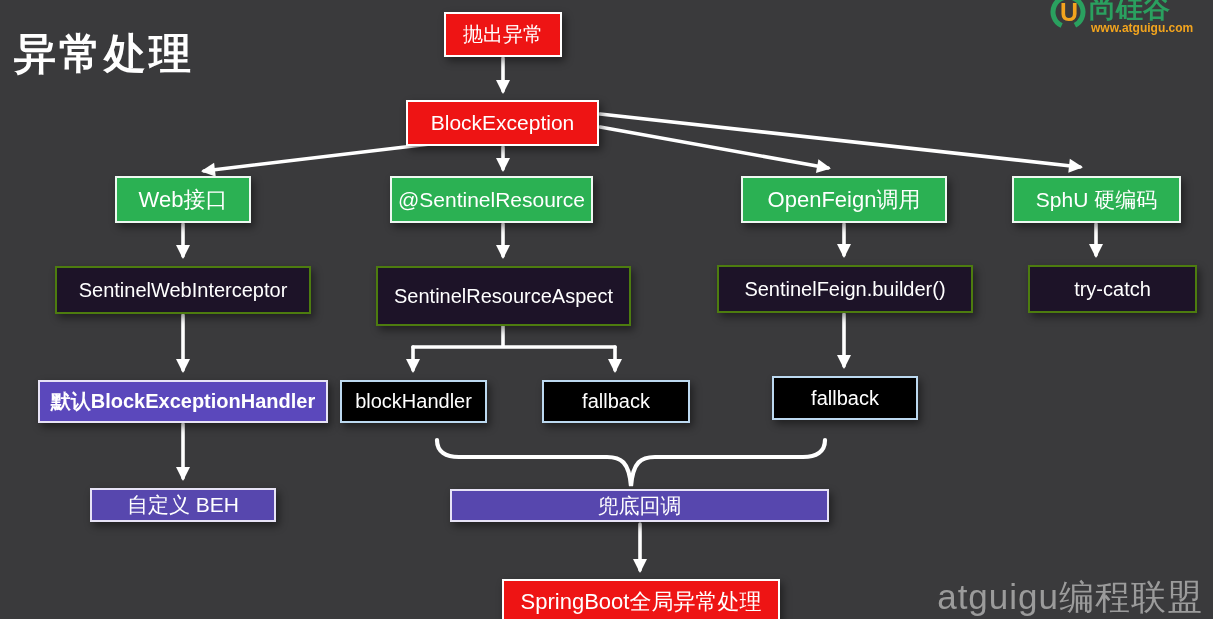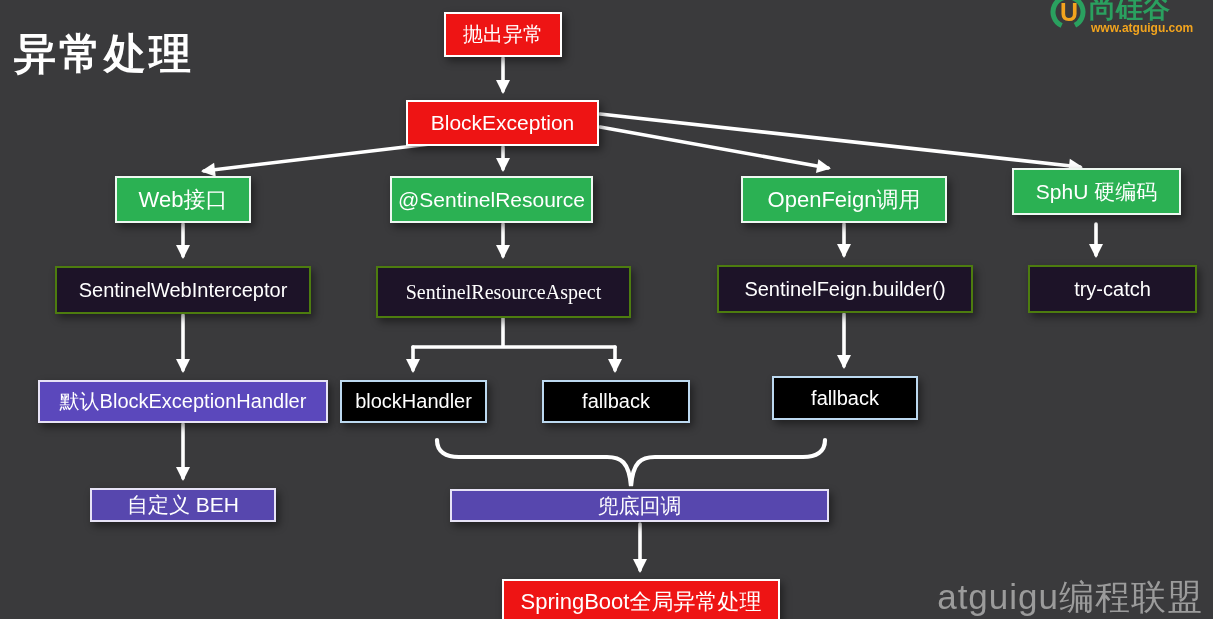--- a/index.html
+++ b/index.html
@@ -22,26 +22,26 @@
   .purple {background:#5b48bc;border:2px solid #e7e3f6;}
   .purple2{background:#5747ae;border:2px solid #e7e3f6;}
   .blue   {background:#000000;border:2px solid #bcd9f0;}
 
   
   .n-throw        {left:444px;top:12px; width:118px;height:45px;}
   .n-blockexc     {left:406px;top:100px;width:193px;height:46px;font-size:21px;}
   .n-webapi       {left:115px;top:176px;width:136px;height:47px;font-size:22px;}
   .n-sentres      {left:390px;top:176px;width:203px;height:47px;font-size:21px;}
   .n-openfeign    {left:741px;top:176px;width:206px;height:47px;font-size:22px;}
-  .n-sphu         {left:1012px;top:168px;width:169px;height:47px;font-size:21px;}
+  .n-sphu         {left:1012px;top:176px;width:169px;height:47px;font-size:21px;}
   .n-webint       {left:55px; top:266px;width:256px;height:48px;}
-  .n-resaspect    {left:376px;top:266px;width:255px;height:52px;font-family:Liberation Serif, serif;}
+  .n-resaspect    {left:376px;top:266px;width:255px;height:60px;}
   .n-feignbuilder {left:717px;top:265px;width:256px;height:48px;}
   .n-trycatch     {left:1028px;top:265px;width:169px;height:48px;}
-  .n-defaulthdl   {left:38px; top:380px;width:290px;height:43px;}
+  .n-defaulthdl   {left:38px; top:380px;width:290px;height:43px;font-weight:bold;}
   .n-blockhdl     {left:340px;top:380px;width:147px;height:43px;}
   .n-fallback1    {left:542px;top:380px;width:148px;height:43px;}
   .n-fallback2    {left:772px;top:376px;width:146px;height:44px;}
   .n-custombeh    {left:90px; top:488px;width:186px;height:34px;font-size:21px;}
   .n-bottomcb     {left:450px;top:489px;width:379px;height:33px;font-size:21px;}
   .n-springboot   {left:502px;top:579px;width:278px;height:45px;font-size:22px;}
 
   .connectors{position:absolute;left:0;top:0;width:1213px;height:619px;pointer-events:none;}
   .watermark{
     position:absolute;right:10px;bottom:-2px;font-size:35px;color:#9b9b9b;

